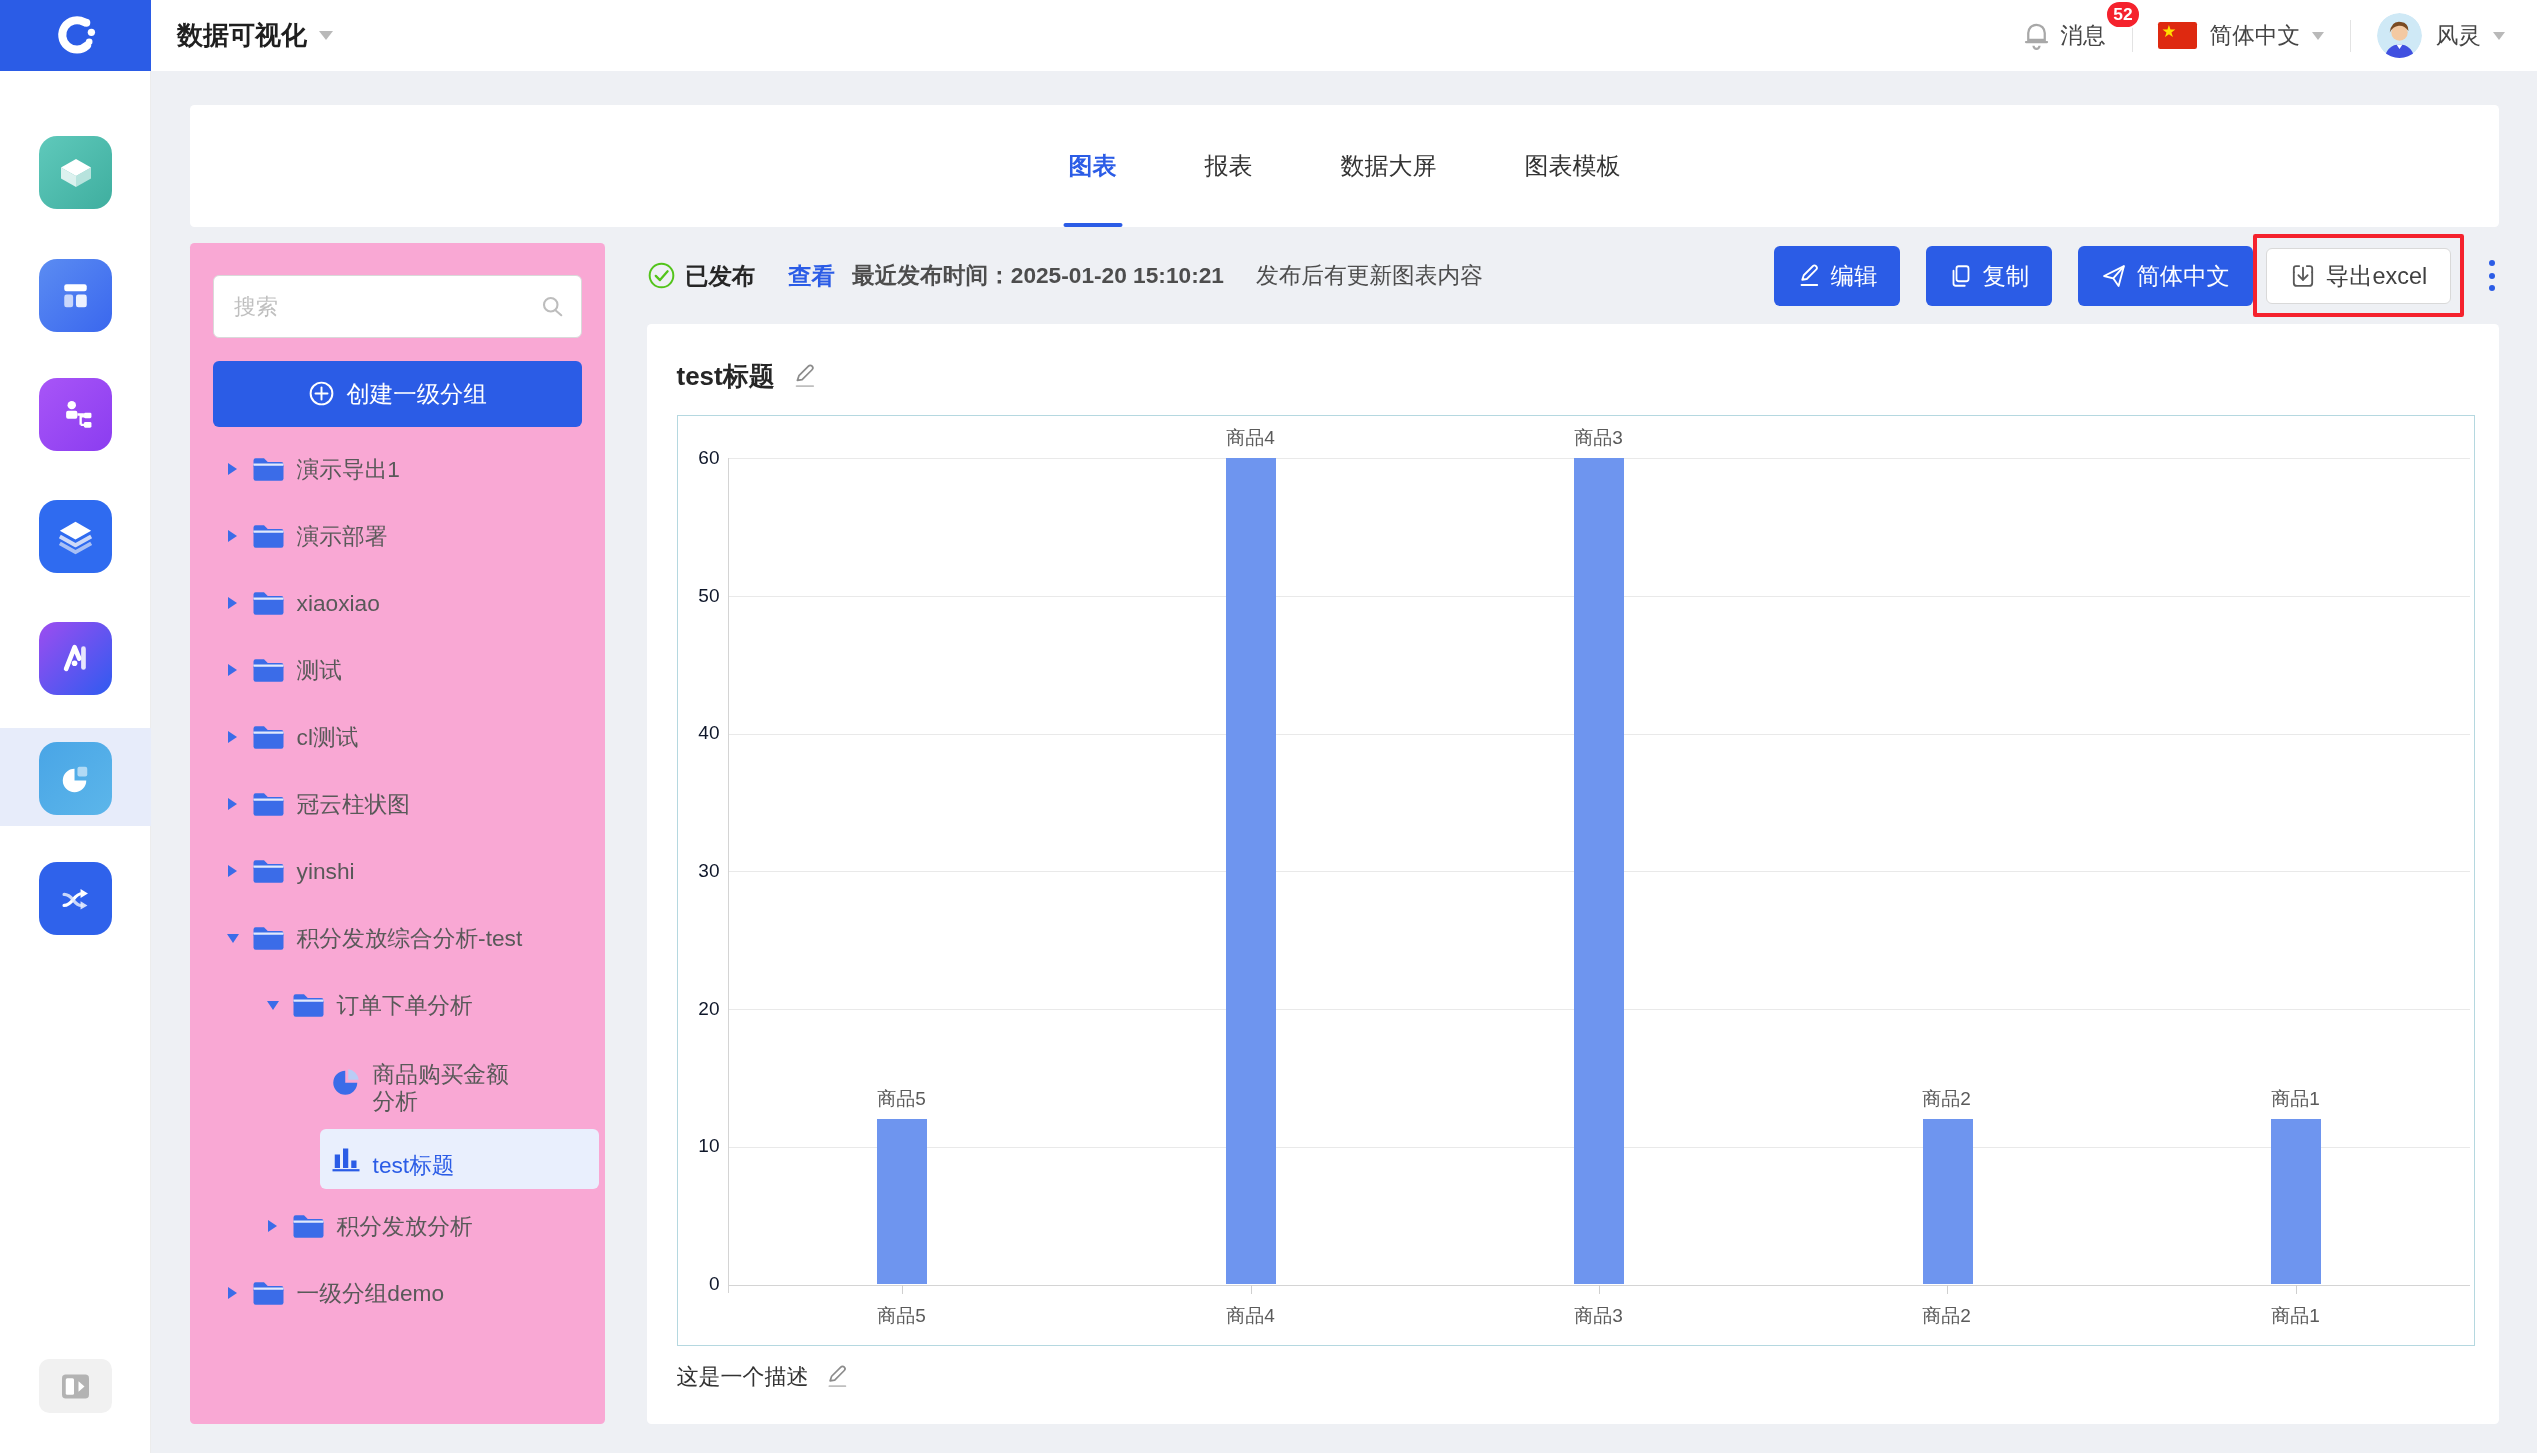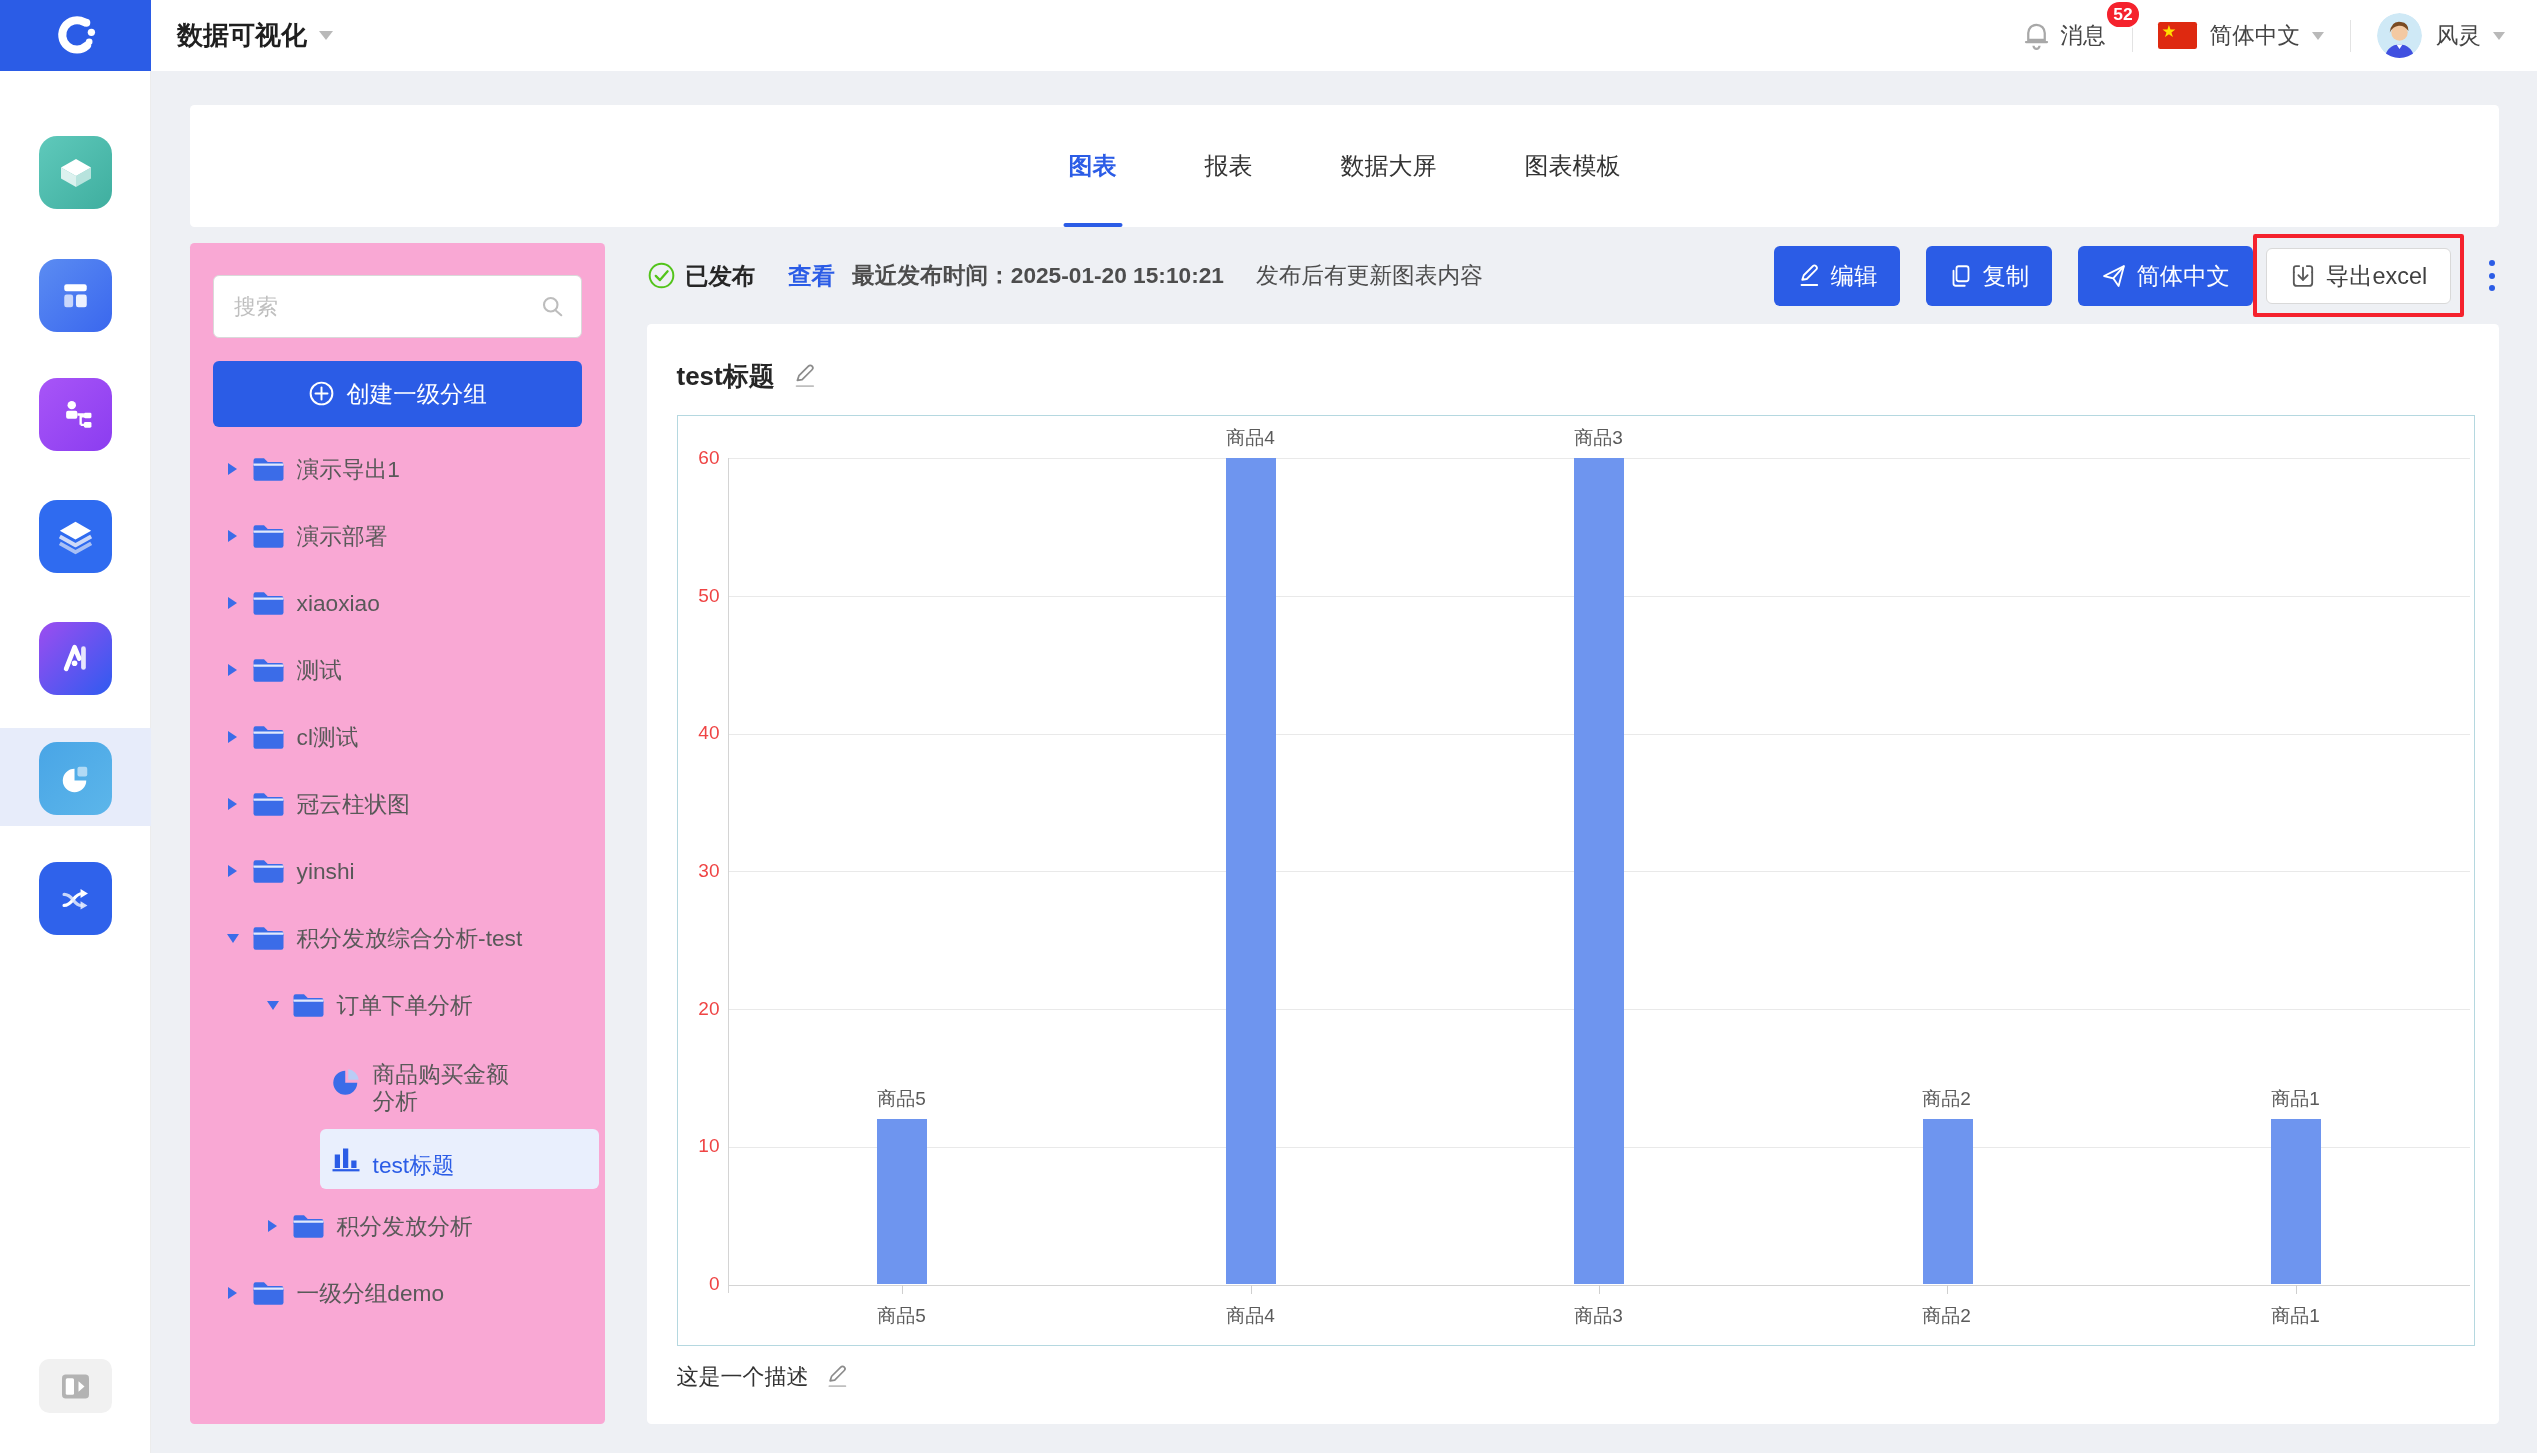--- a/index.html
+++ b/index.html
@@ -88,21 +88,21 @@
   .tree-row.selected .tree-label { color:#2b5ce6; }
 
   
   .chart-card { position:absolute; left:647px; top:324px; width:1852px; height:1100px; background:#fff; border-radius:4.5px; }
   .chart-title-row { position:absolute; left:29.5px; top:35px; display:flex; align-items:center; gap:16.6px; }
   .chart-title { font-size:26px; color:#262626; font-weight:bold; }
   .plot { position:absolute; left:29.5px; top:91px; width:1798px; height:931px; border:1.5px solid #b5d8e0; background:#fff; }
   .gridline { position:absolute; height:0.8px; background:#e9e9e9; }
   .gridline.zero { background:#d4d4d4; }
   .yaxis-line { position:absolute; width:0.8px; background:#d4d4d4; }
-  .ylab { position:absolute; width:42px; text-align:right; font-size:19px; color:#ef4444; line-height:22.7px; }
+  .ylab { position:absolute; width:42px; text-align:right; font-size:19px; color:#0f172a; line-height:22.7px; }
   .bar { position:absolute; background:#6e95ef; }
   .bar-label, .xlab { position:absolute; font-size:19px; color:#5a5a5a; text-align:center; transform:translateX(-50%); white-space:nowrap; }
   .xtick { position:absolute; width:0.8px; height:9px; background:#cfcfcf; }
   .chart-desc-row { position:absolute; left:29.5px; top:1038px; display:flex; align-items:center; gap:15px; }
   .chart-desc { font-size:22px; color:#333; }
 </style>
 </head>
 <body>
 
 <div class="topbar">

